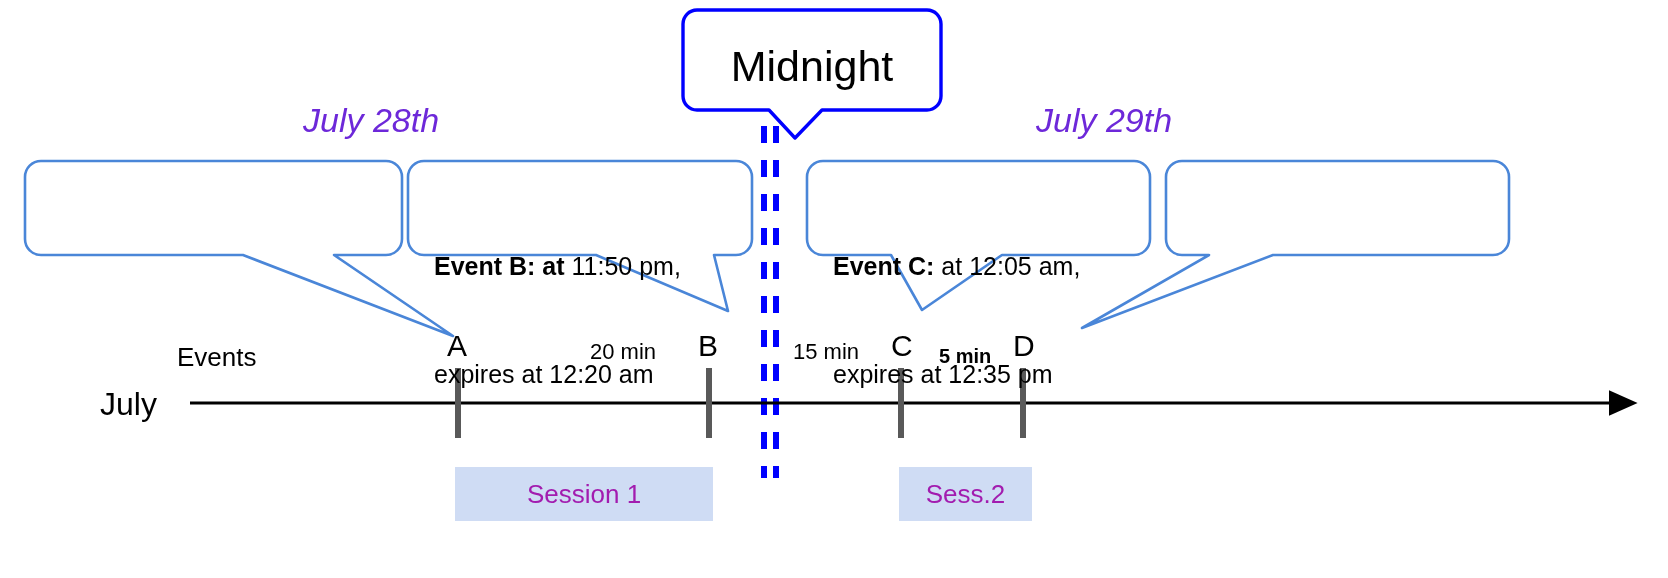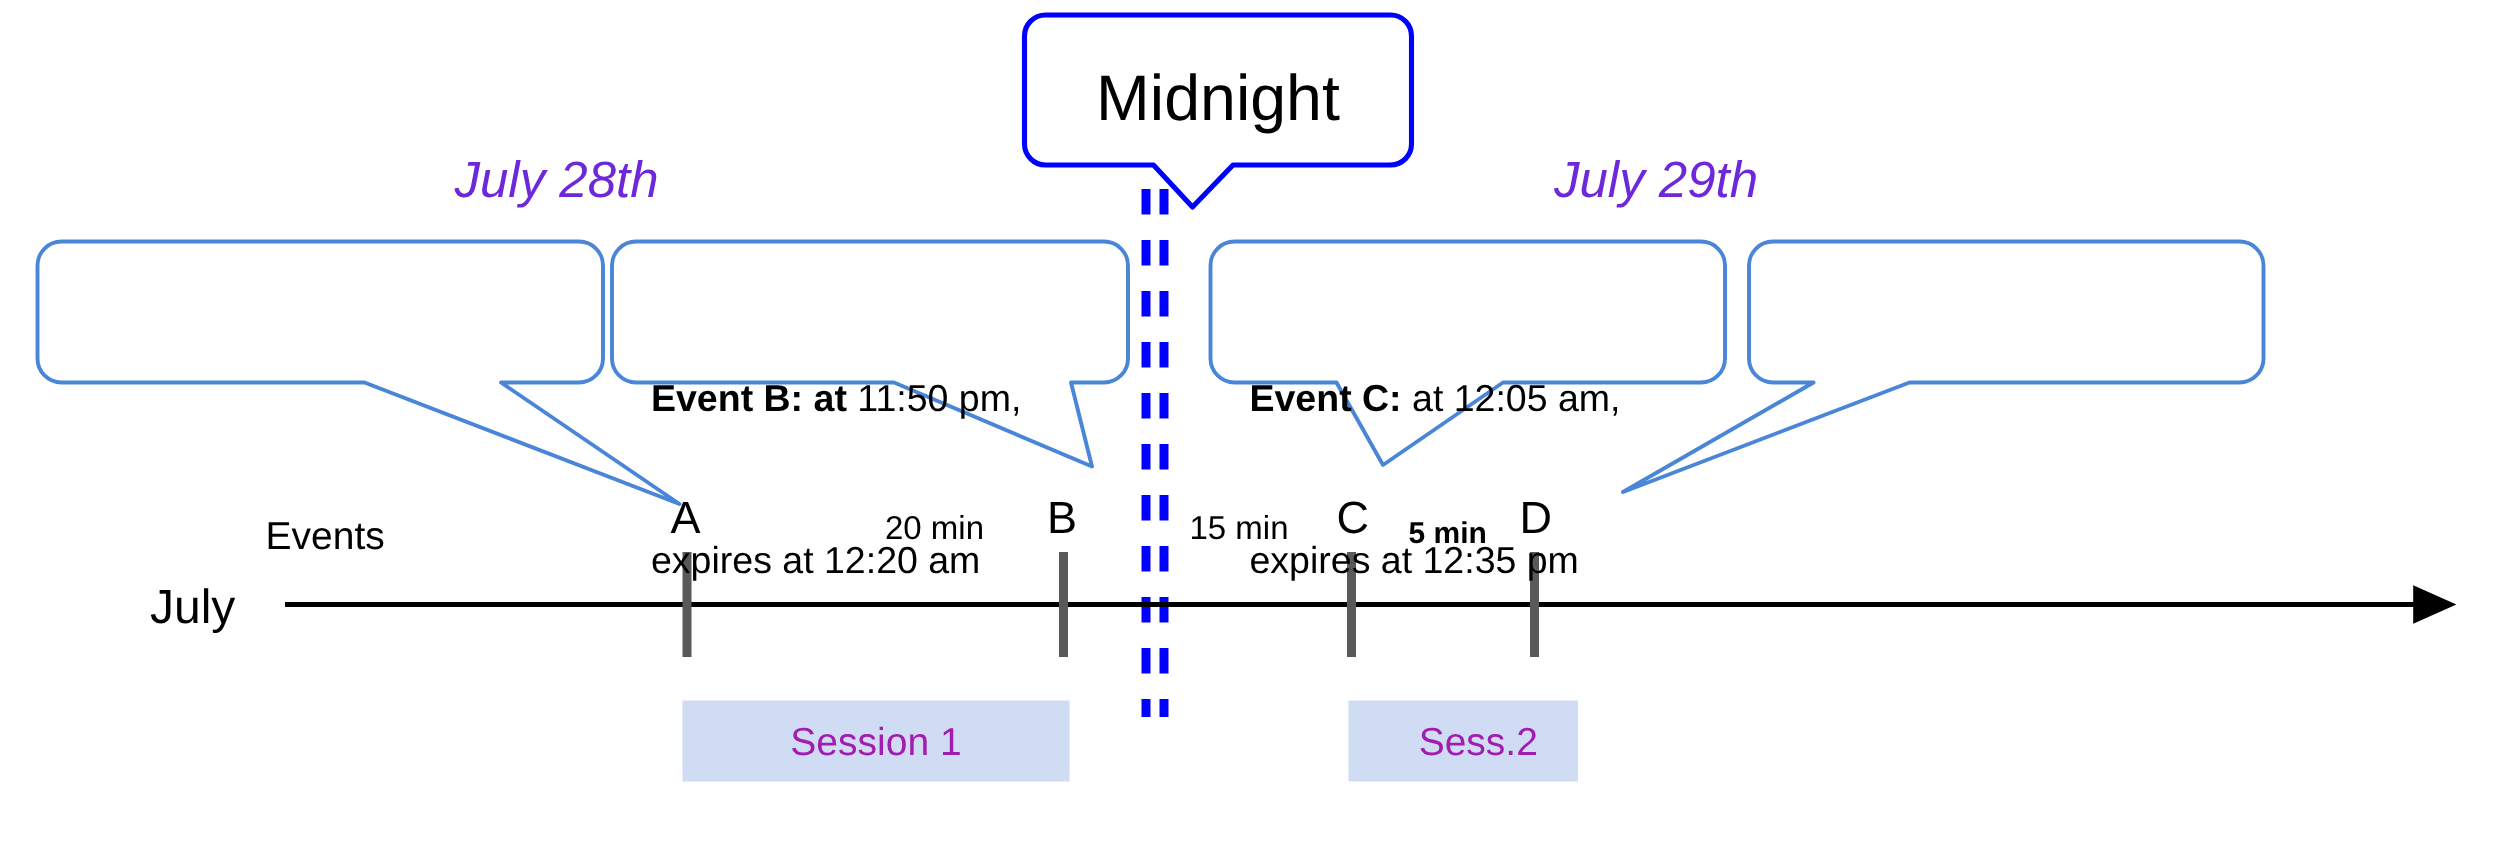--- a/index.html
+++ b/index.html
@@ -149,17 +149,17 @@
   <div class="txt event-letter" style="left:891px; top:329px;">C</div>
   <div class="txt event-letter" style="left:1013px; top:329px;">D</div>
 
   <div class="txt gap-label" style="left:590px; top:339px;">20 min</div>
   <div class="txt gap-label" style="left:793px; top:339px;">15 min</div>
   <div class="txt gap-label-small" style="left:939px; top:345px;">5 min</div>
 
   <div class="session-box" style="left:455px; top:467px; width:258px; height:54px;">
     <span>Session 1</span>
   </div>
-  <div class="session-box" style="left:899px; top:467px; width:133px; height:54px;padding-left:20px;">
+  <div class="session-box" style="left:899px; top:467px; width:133px; height:54px;">
     <span>Sess.2</span>
   </div>
 
 </div>
 
 </body></html>

